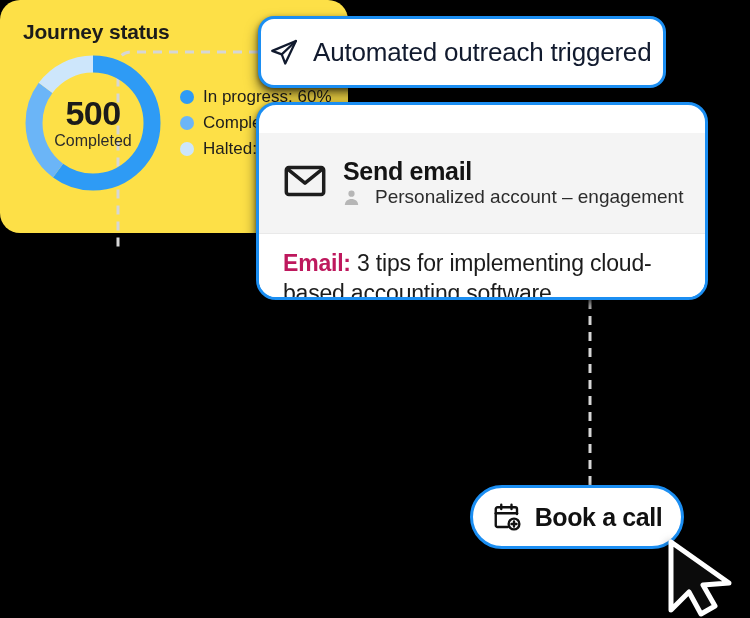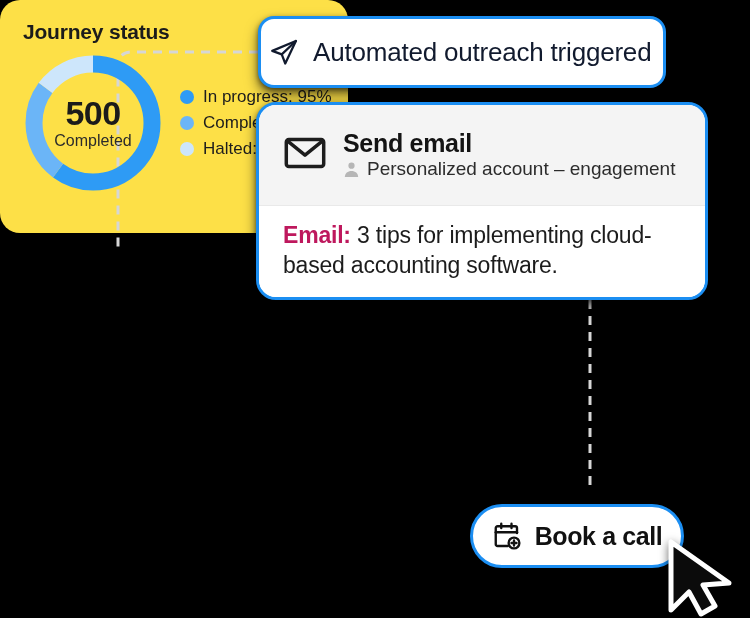--- a/index.html
+++ b/index.html
@@ -46,26 +46,27 @@
     border-radius:20px;overflow:hidden;
     display:flex;flex-direction:column;
   }
   #email-card .head{
     background:#f4f4f4;
     flex:0 0 101px;
     display:flex;align-items:center;gap:16px;
     padding:0 24px;
     box-sizing:border-box;
     border-bottom:1px solid #e9e9e9;
+    margin-top:28px;
   }
   .env-icon{width:44px;height:44px;flex:0 0 44px;}
   #email-card .head .txt{display:flex;flex-direction:column;gap:2px;min-width:0;}
   #email-card .title{font-size:25px;font-weight:bold;color:#141414;line-height:1.05;letter-spacing:-.3px;}
   #email-card .sub{
-    font-size:19px;color:#2c2c2c;display:flex;align-items:center;gap:7px;white-space:nowrap;
+    font-size:19px;color:#2c2c2c;display:flex;align-items:center;gap:15px;white-space:nowrap;
   }
   .person-icon{width:17px;height:17px;flex:0 0 17px;display:block;}
   #email-card .body{
     flex:1 1 auto;background:#fff;
     padding:14px 24px 0 24px;box-sizing:border-box;
     font-size:23px;color:#1c1c1c;line-height:1.32;letter-spacing:-.2px;
   }
   #email-card .body b{font-weight:bold;color:#be185d;}
 
   
@@ -87,21 +88,21 @@
     align-items:center;justify-content:center;gap:0;
   }
   .donut-center .big{font-size:34px;font-weight:bold;color:#1b1b1b;line-height:1;letter-spacing:-.5px;}
   .donut-center .small{font-size:16px;color:#2b2b2b;line-height:1.2;margin-top:1px;}
   .legend{margin-left:14px;display:flex;flex-direction:column;gap:6px;}
   .legend-item{display:flex;align-items:center;gap:9px;font-size:17px;color:#1d1d1d;white-space:nowrap;}
   .dot{width:14px;height:14px;border-radius:50%;flex:0 0 14px;}
 
   
   #book-btn{
-    position:absolute;left:470px;top:504px;width:214px;height:64px;
+    position:absolute;left:470px;top:485px;width:214px;height:64px;
     background:#fff;border:3px solid #1b8ef2;border-radius:32px;
     box-shadow:0 7px 13px rgba(0,0,0,.55), 0 2px 5px rgba(0,0,0,.45);
     display:flex;align-items:center;justify-content:center;gap:13px;
     box-sizing:border-box;
   }
   #book-btn .label{font-size:25px;font-weight:bold;color:#111;letter-spacing:-.4px;}
   .cal-icon{width:30px;height:30px;flex:0 0 30px;display:block;}
 
   
   #cursor{position:absolute;left:663px;top:536px;width:80px;height:82px;
@@ -165,21 +166,21 @@
         </svg>
         <div class="donut-center">
           <span class="big">500</span>
           <span class="small">Completed</span>
         </div>
       </div>
 
       <div class="legend">
         <div class="legend-item">
           <span class="dot" style="background:#2e9bf5"></span>
-          <span>In progress: 95%</span>
+          <span>In progress: 60%</span>
         </div>
         <div class="legend-item">
           <span class="dot" style="background:#6bb5f7"></span>
           <span>Completed: 25%</span>
         </div>
         <div class="legend-item">
           <span class="dot" style="background:#cde6fb"></span>
           <span>Halted: 15%</span>
         </div>
       </div>

